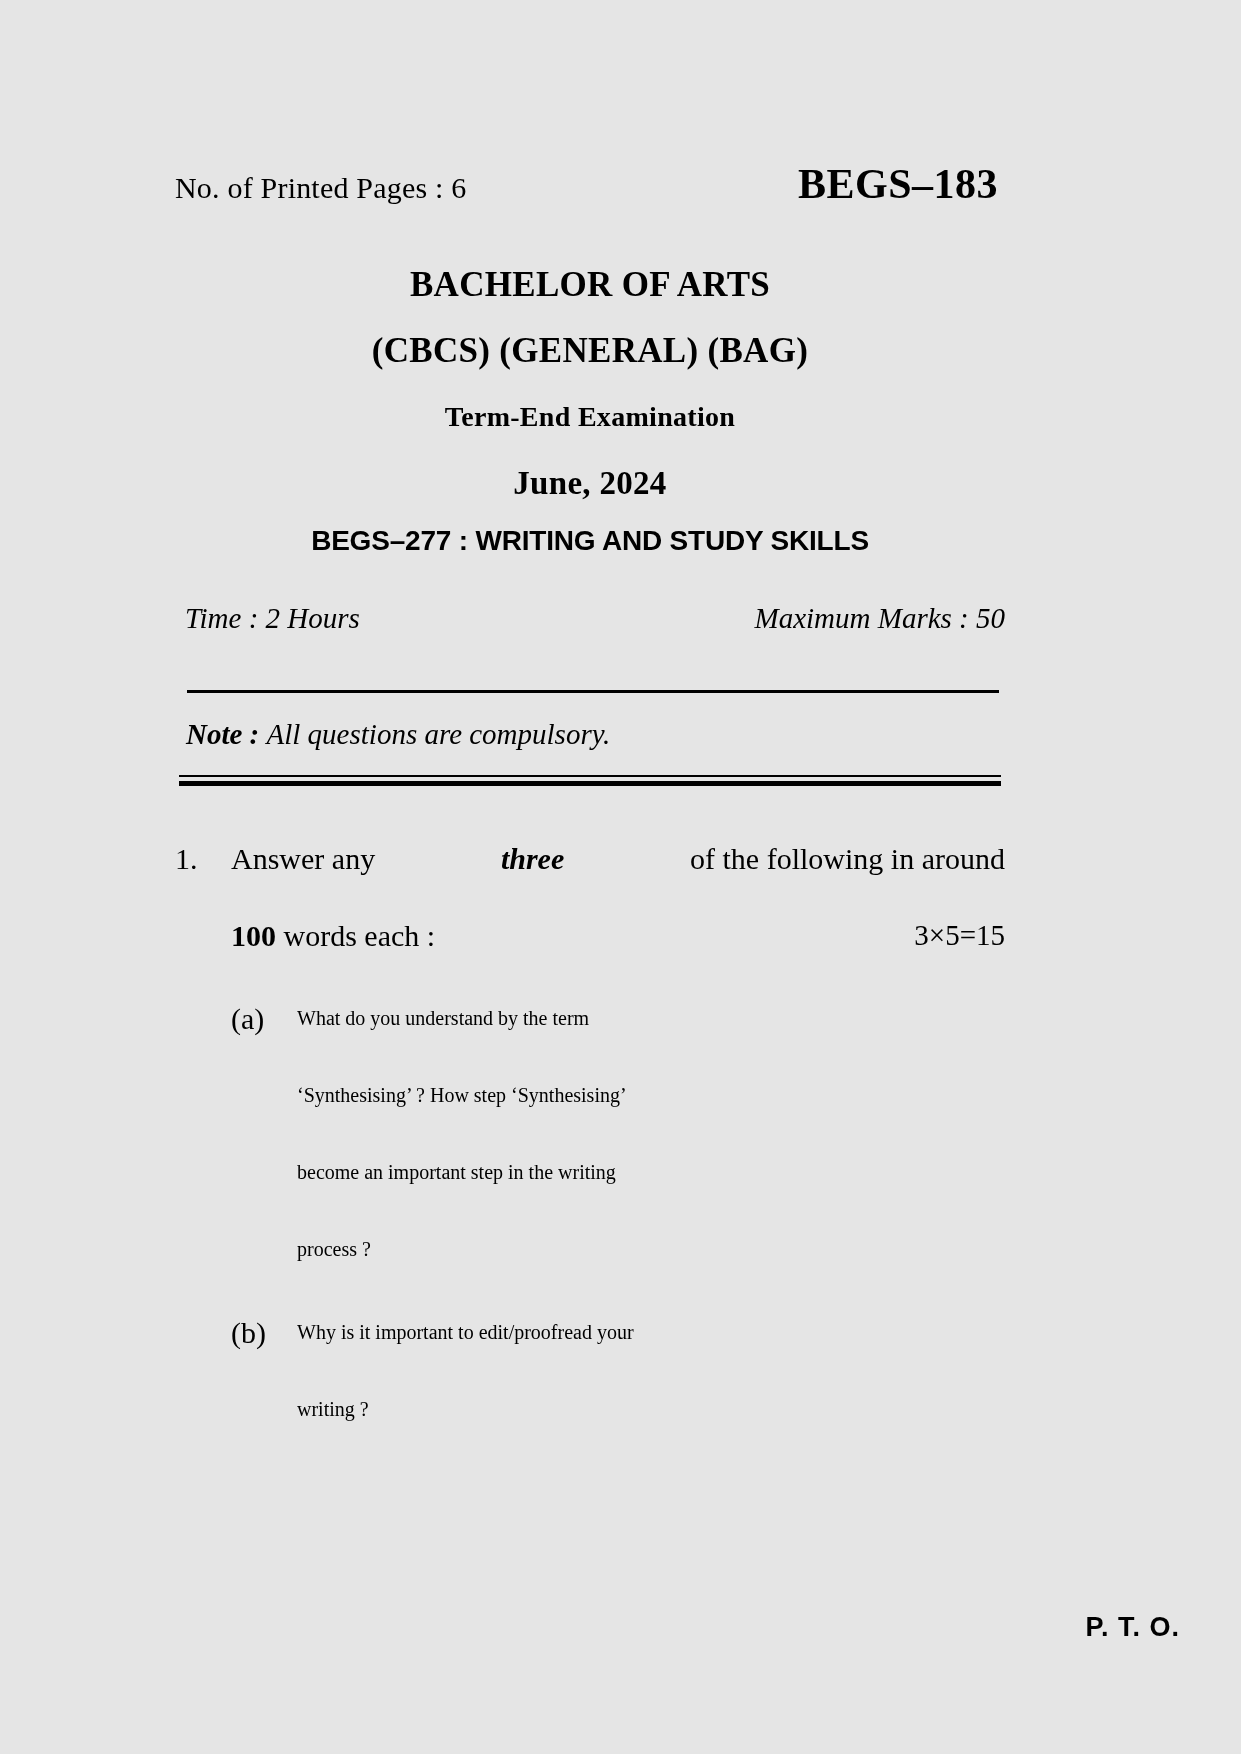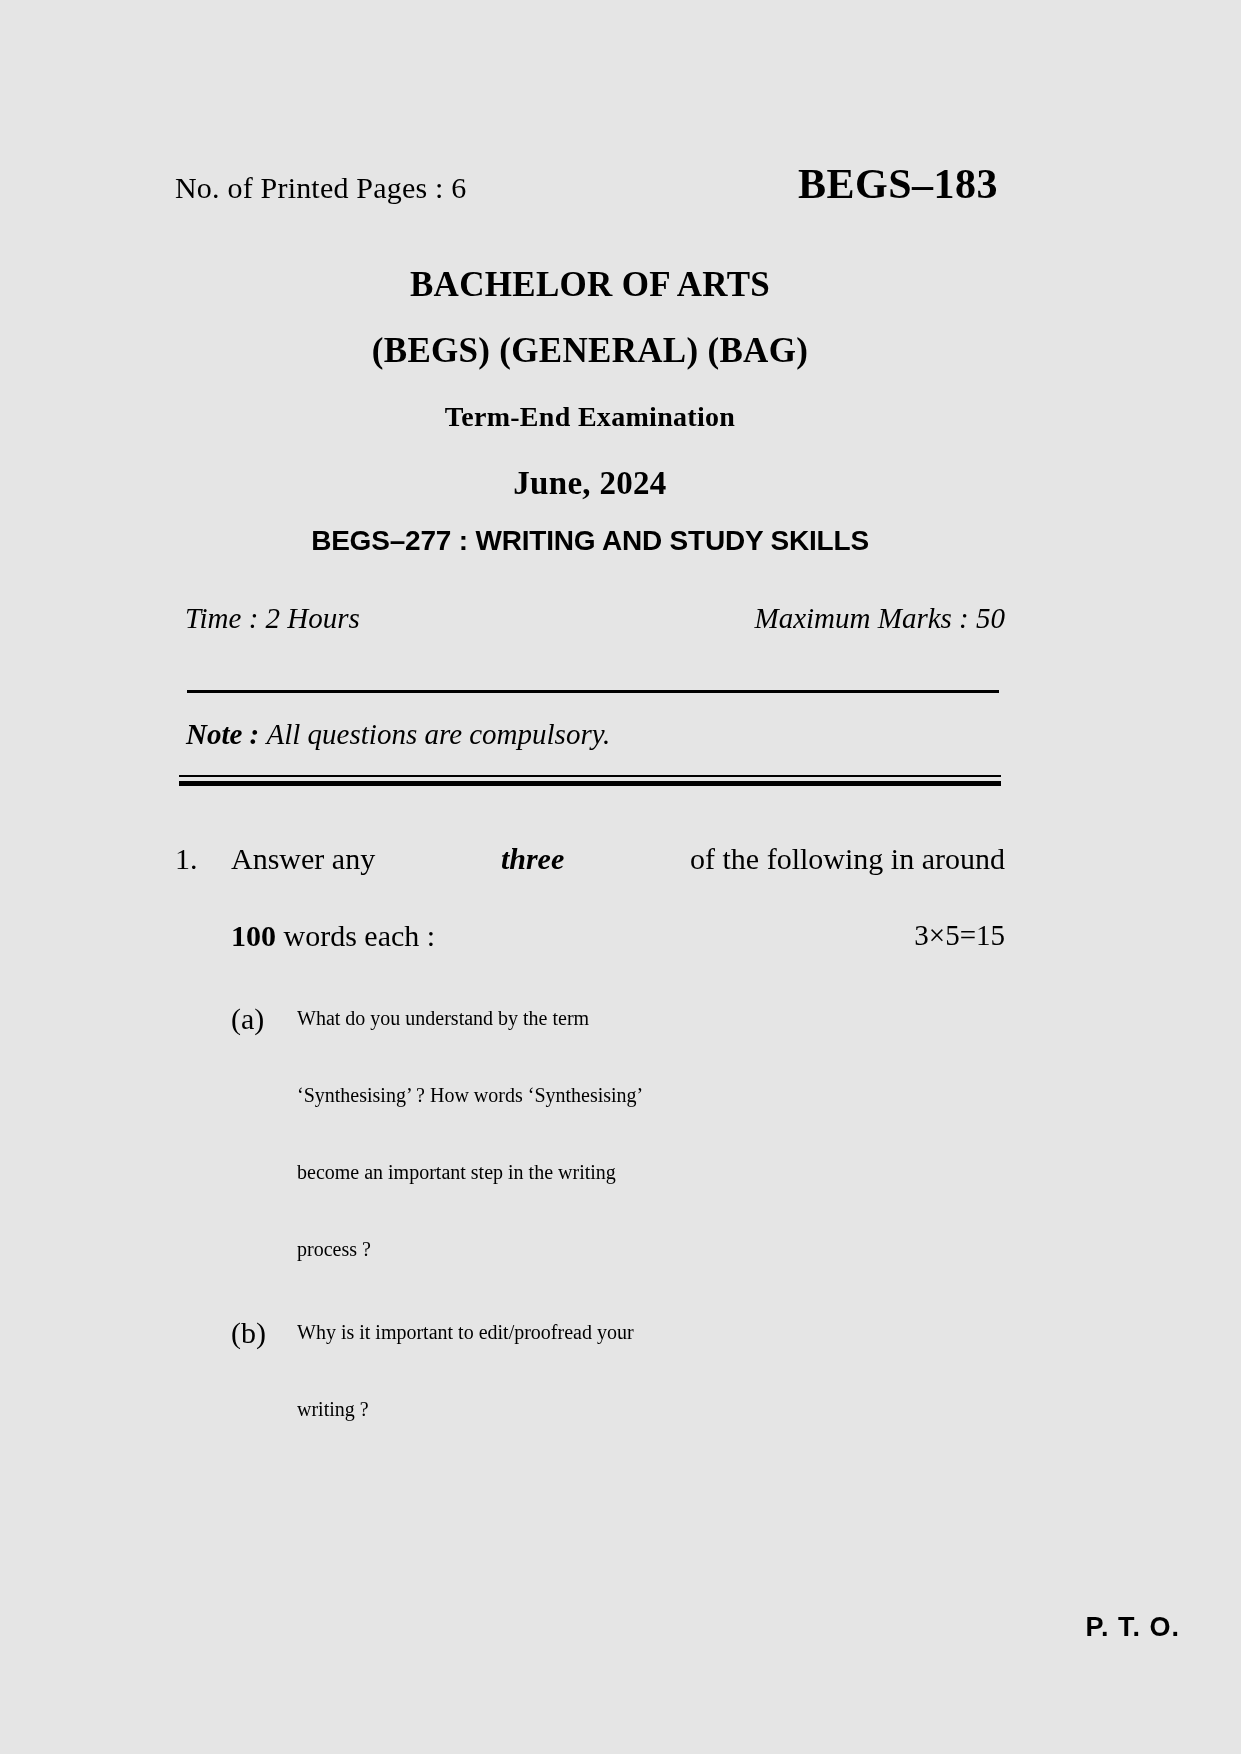--- a/index.html
+++ b/index.html
@@ -214,21 +214,21 @@
 <div class="page">
   <div class="content">
 
     <div class="header-row">
       <div class="printed-pages">No. of Printed Pages : 6</div>
       <div class="course-code-big">BEGS–183</div>
     </div>
 
     <div class="title-block">
       <div class="title-line l1">BACHELOR OF ARTS</div>
-      <div class="title-line l2">(BEGS) (GENERAL) (BAG)</div>
+      <div class="title-line l2">(CBCS) (GENERAL) (BAG)</div>
       <div class="title-line l3">Term-End Examination</div>
       <div class="title-line l4">June, 2024</div>
     </div>
 
     <div class="course-title">BEGS–277 : WRITING AND STUDY SKILLS</div>
 
     <div class="time-marks">
       <span>Time : 2 Hours</span>
       <span>Maximum Marks : 50</span>
     </div>
@@ -257,21 +257,21 @@
             <b>100</b><span>&nbsp;</span><span>words each :</span>
             <span class="marks">3×5=15</span>
           </span>
 
           <div class="sub-list">
 
             <div class="sub-item">
               <div class="sub-label">(a)</div>
               <div class="sub-text">
                 <span class="q-line justify">What  do  you  understand  by  the  term</span>
-                <span class="q-line justify">‘Synthesising’  ?  How  words  ‘Synthesising’</span>
+                <span class="q-line justify">‘Synthesising’  ?  How  step  ‘Synthesising’</span>
                 <span class="q-line justify">become  an  important  step  in  the  writing</span>
                 <span class="q-line">process ?</span>
               </div>
             </div>
 
             <div class="sub-item">
               <div class="sub-label">(b)</div>
               <div class="sub-text">
                 <span class="q-line">Why is it important to edit/proofread your</span>
                 <span class="q-line">writing ?</span>

